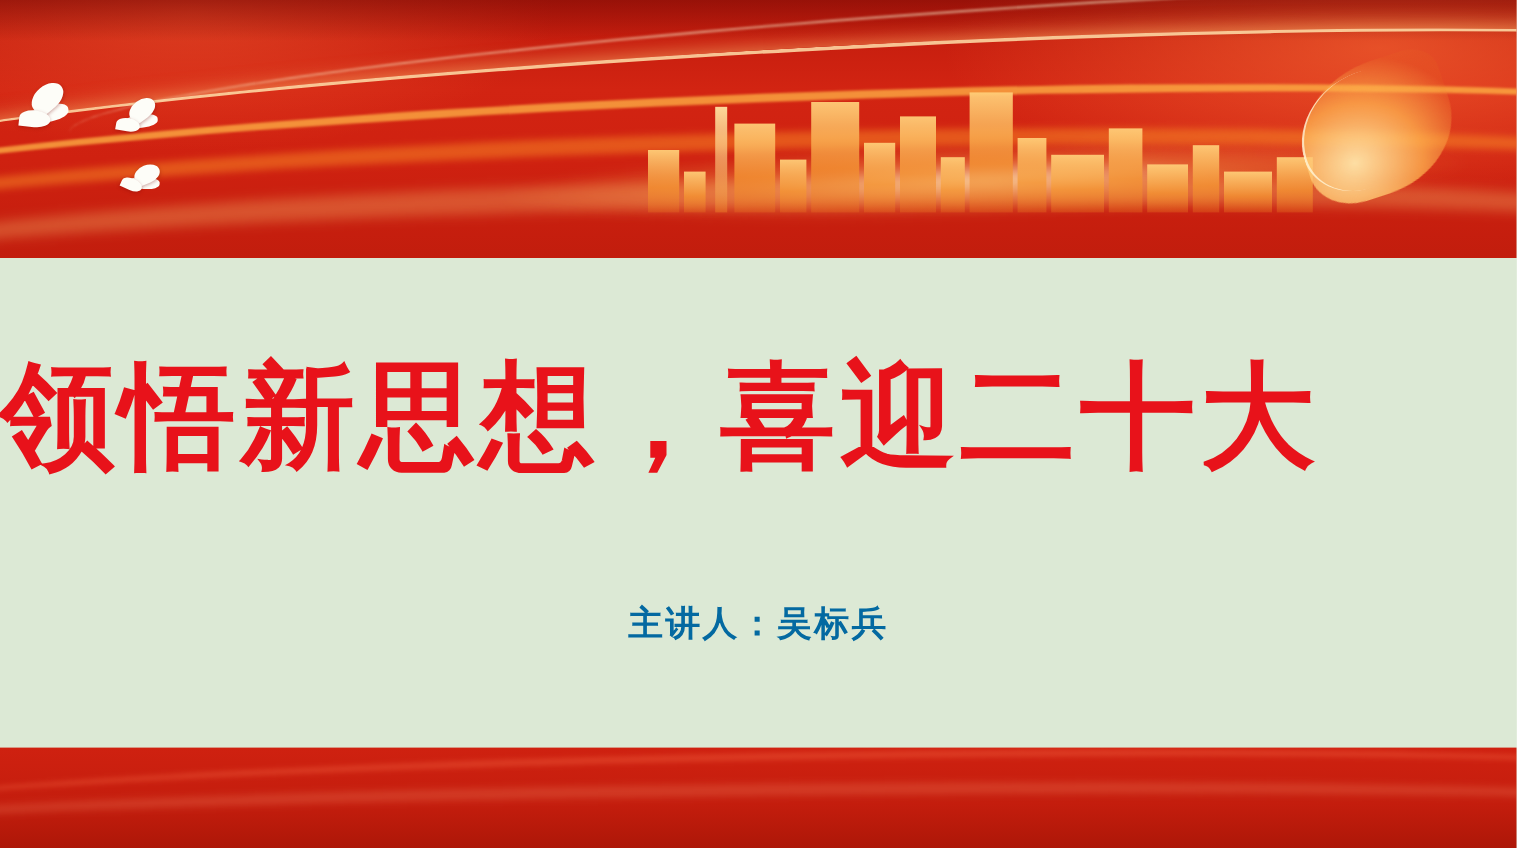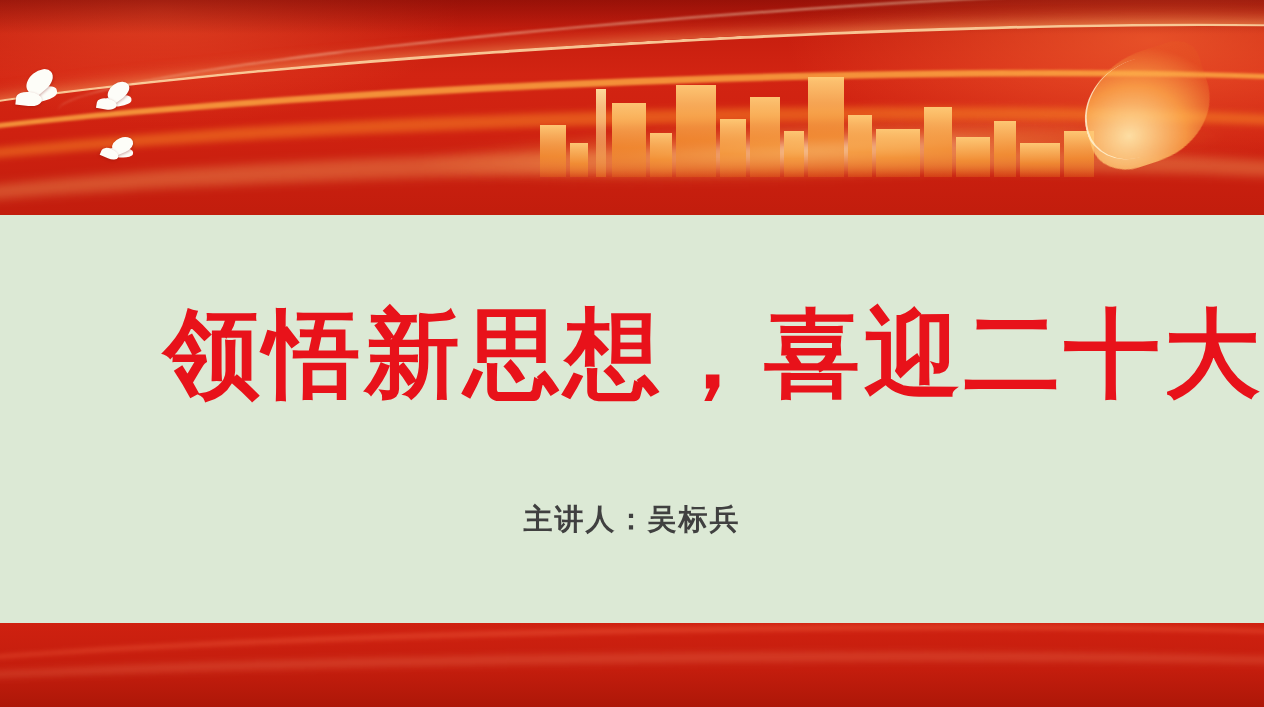--- a/index.html
+++ b/index.html
@@ -155,39 +155,39 @@
   .body-area {
     position: absolute;
     left: 0; top: 215px;
     width: 1264px; height: 412px;
     background: #dce9d5;
   }
   .main-title {
     position: absolute;
     left: 0; top: 85px;
     width: 1264px;
-    text-align: right;
-    font-family: Liberation Serif, serif;
+    text-align: left;
+    font-family: Liberation Mono, monospace;
     font-weight: bold;
     font-size: 96px;
     line-height: 110px;
     letter-spacing: 4px;
     color: #e8121a;
     white-space: nowrap;
   }
   .subtitle {
     position: absolute;
     left: 0; top: 285px;
     width: 1264px;
     text-align: center;
     font-family: "DejaVu Sans", "Liberation Sans", sans-serif;
     font-weight: bold;
     font-size: 29px;
     letter-spacing: 2px;
-    color: #404040;
+    color: #0369a1;
     white-space: nowrap;
   }
 </style>
 </head>
 <body>
 
 <div class="slide">
 
   <div class="top-banner">
     <div class="dark-top"></div>

